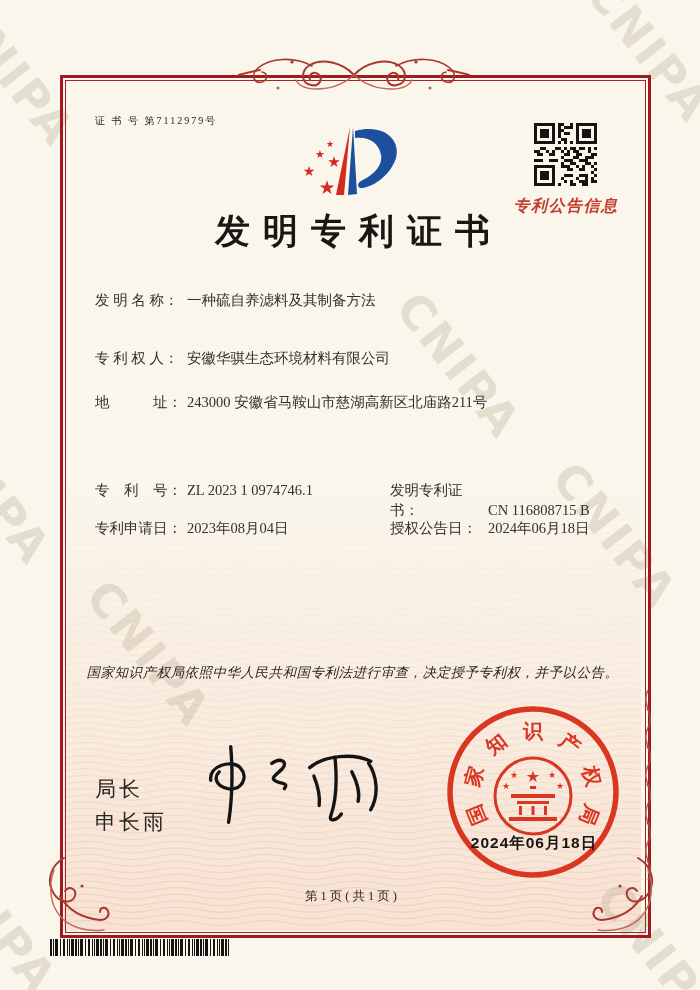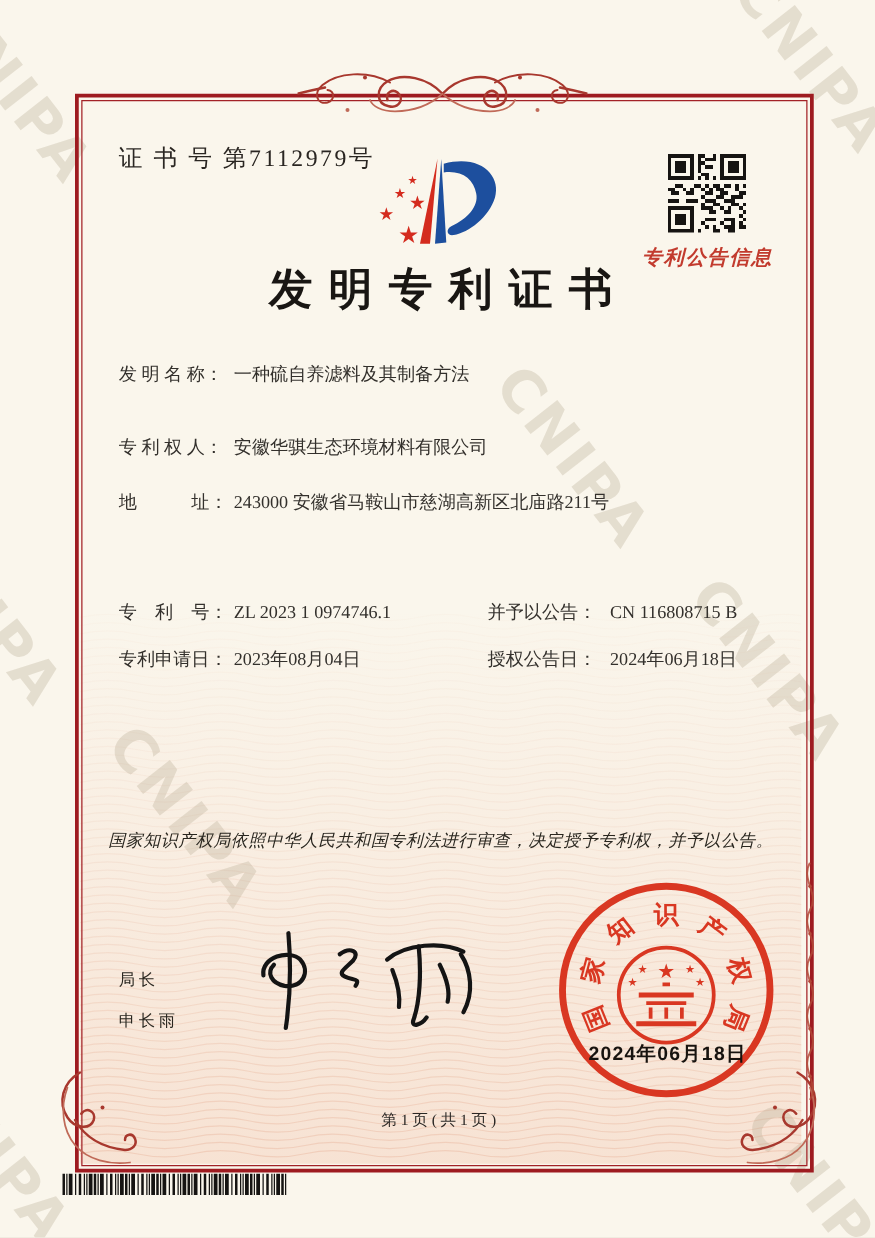--- a/index.html
+++ b/index.html
@@ -7,37 +7,37 @@
         font-family:"Liberation Serif","DejaVu Serif",serif;color:#2e2b28;}
   .abs{position:absolute;}
   
   .wm{position:absolute;font-family:"DejaVu Sans","Liberation Sans",sans-serif;font-weight:bold;
       font-size:46px;letter-spacing:3px;color:rgba(185,173,150,0.33);
       transform:rotate(52deg);transform-origin:left top;white-space:nowrap;pointer-events:none;}
   
   .frame{position:absolute;left:60px;top:75px;width:585px;height:857px;border:3px solid #9e1b20;}
   .frame-inner{position:absolute;left:2px;top:2px;right:2px;bottom:2px;border:1px solid #a32227;}
   
-  .cert-no{position:absolute;left:95px;top:114px;font-size:19px;letter-spacing:2px;color:#2a2622;}
+  .cert-no{position:absolute;left:95px;top:114px;font-size:10px;letter-spacing:2px;color:#2a2622;}
   .qr-wrap{position:absolute;left:534px;top:123px;width:63px;height:63px;}
   .qr-label{position:absolute;left:506px;top:196px;width:120px;text-align:center;color:#c23b2e;
             font-size:16px;font-style:italic;letter-spacing:1.5px;font-weight:bold;}
   .title{position:absolute;left:60px;top:208px;width:585px;text-align:center;font-size:35px;
          font-weight:bold;letter-spacing:13px;text-indent:13px;color:#191613;}
   
   .row{position:absolute;left:95px;width:530px;font-size:14.5px;line-height:20px;color:#33302c;}
   .lbl{display:inline-block;width:92px;}
   .lbl-wide{display:inline-block;width:126px;}
   .pair2{position:absolute;left:295px;top:0;}
   .pair2 .lbl{width:98px;}
   
   .decl{position:absolute;left:72px;width:561px;text-align:center;font-size:13.5px;
         font-style:italic;color:#29261f;letter-spacing:0.5px;}
   
-  .director{position:absolute;left:95px;font-size:13px;letter-spacing:3px;color:#29261f;}
+  .director{position:absolute;left:95px;font-size:21px;letter-spacing:3px;color:#29261f;}
   
   .seal-date{position:absolute;left:448px;top:833px;width:172px;text-align:center;
              font-family:"Liberation Sans","DejaVu Sans",sans-serif;font-weight:bold;
              font-size:15.5px;letter-spacing:1px;color:#17130f;}
   .footer{position:absolute;left:60px;top:888px;width:585px;text-align:center;
           font-size:12.5px;letter-spacing:3px;color:#2a2724;}
   .barcode{position:absolute;left:50px;top:939px;width:224px;height:17px;display:flex;align-items:stretch;}
   .barcode div{background:#161412;}
   .pink-overlay{position:absolute;left:64px;top:488px;width:577px;height:443px;
     background:linear-gradient(to bottom, rgba(246,212,192,0) 0%, rgba(243,199,177,0.42) 100%);
@@ -315,21 +315,21 @@
   </div>
   <div class="row" style="top:348px;">
     <span class="lbl">专 利 权 人：</span><span>安徽华骐生态环境材料有限公司</span>
   </div>
   <div class="row" style="top:392px;">
     <span class="lbl">地　　　址：</span><span>243000 安徽省马鞍山市慈湖高新区北庙路211号</span>
   </div>
   <div class="row" style="top:480px;">
     <span class="lbl">专　利　号：</span><span>ZL 2023 1 0974746.1</span>
     <span class="pair2">
-      <span class="lbl">并予以公告：</span><span>CN 116808715 B</span>
+      <span class="lbl">发明专利证书：</span><span>CN 116808715 B</span>
     </span>
   </div>
   <div class="row" style="top:518px;">
     <span class="lbl">专利申请日：</span><span>2023年08月04日</span>
     <span class="pair2">
       <span class="lbl">授权公告日：</span><span>2024年06月18日</span>
     </span>
   </div>
 
   <div class="decl" style="top:664px;font-style:italic;">国家知识产权局依照中华人民共和国专利法进行审查，决定授予专利权，并予以公告。</div>

